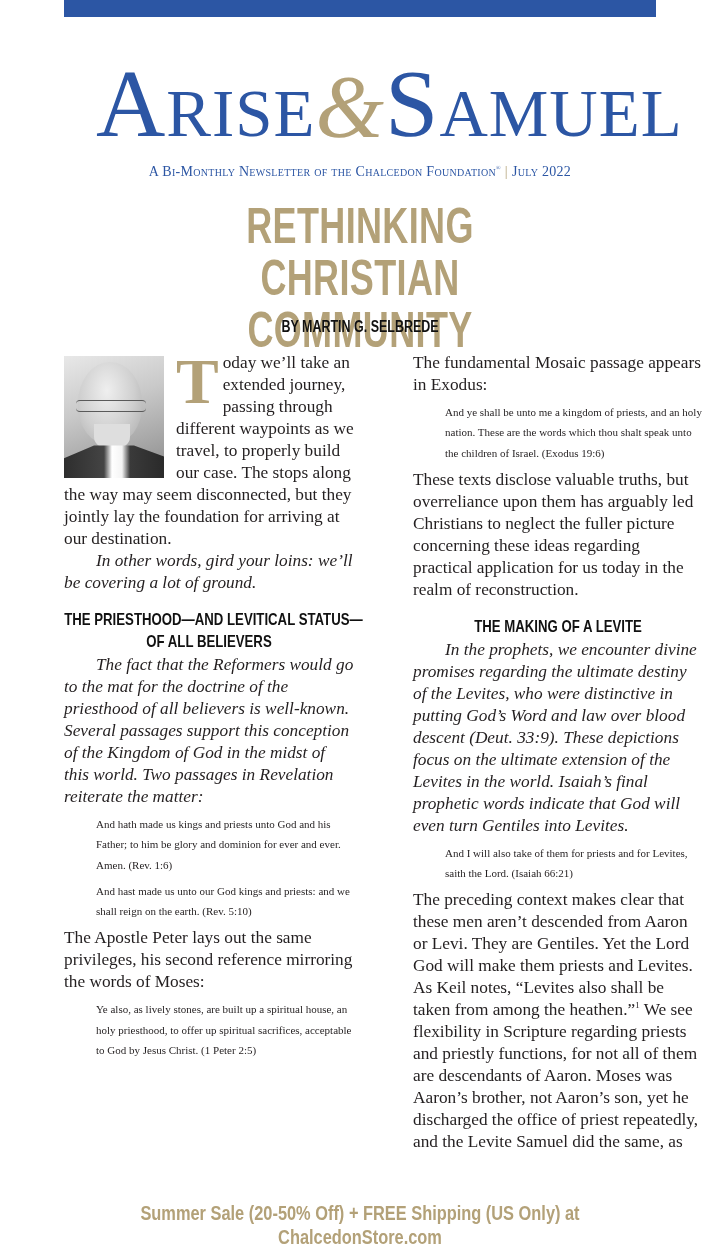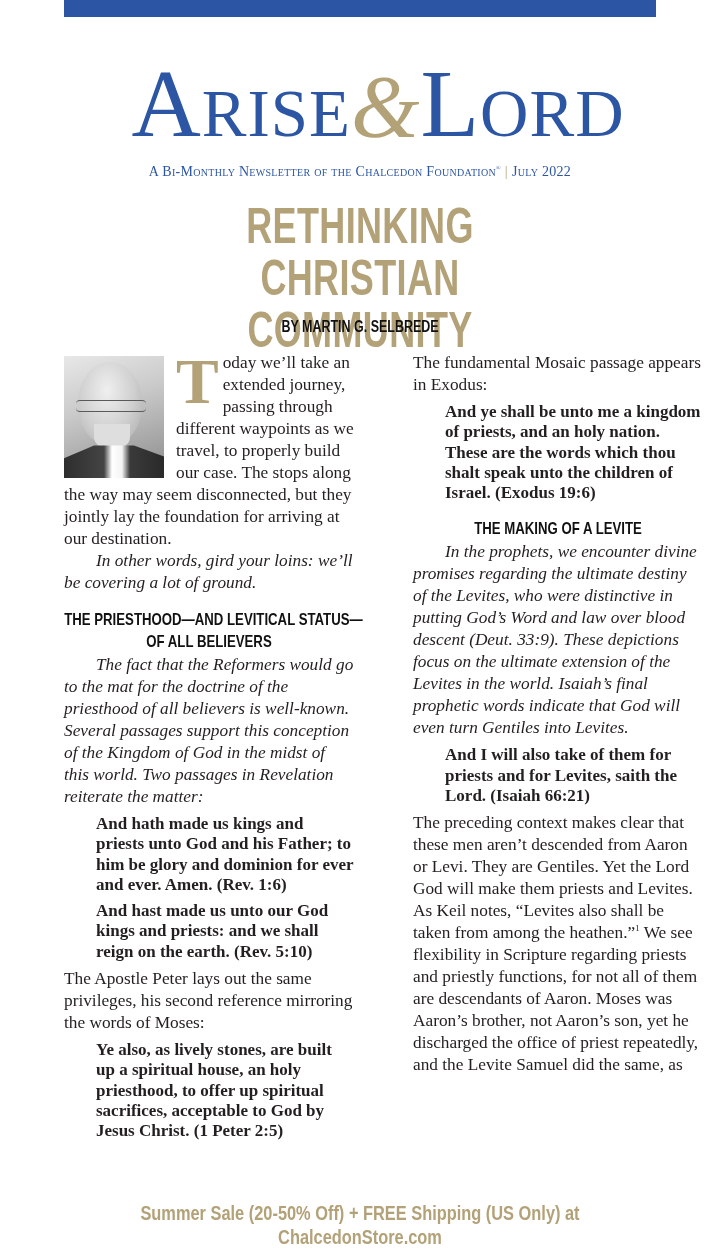--- a/index.html
+++ b/index.html
@@ -19,21 +19,21 @@
               font-size: 50px; line-height: 52px; transform: scaleX(0.72); transform-origin: center top;
               letter-spacing: 0.5px; }
   .byline { position: absolute; left: 60px; top: 318px; width: 600px; text-align: center;
             font-family: "Liberation Sans", sans-serif; font-weight: bold; font-size: 16px;
             color: #111; transform: scaleX(0.78); transform-origin: center top; }
   .col { position: absolute; top: 352px; width: 290px; font-size: 17.3px; line-height: 22px; }
   .col.left { left: 64px; }
   .col.right { left: 370px; margin-left: 43px; }
   .col p { margin: 0; text-align: left; }
   .indent { text-indent: 32px; font-style: italic; }
-  .quote { margin: 6px 0 6px 32px !important; font-size: 17px; line-height: 20.3px; font-weight: bold; }
+  .quote { margin: 6px 0 6px 32px !important; font-size: 11px; line-height: 20.3px; }
   .photo { float: left; width: 100px; height: 122px; margin: 4px 12px 0 0; position: relative; overflow: hidden;
            background: linear-gradient(160deg, #e8e8e8 0%, #c9c9c9 40%, #8a8a8a 100%); }
   .photo .head { position: absolute; left: 14px; top: 6px; width: 64px; height: 82px; border-radius: 50% 50% 46% 46%;
                  background: radial-gradient(ellipse at 45% 35%, #efefef 0%, #cfcfcf 55%, #a9a9a9 100%); }
   .photo .glasses { position: absolute; left: 12px; top: 44px; width: 70px; height: 10px;
                     border: 1.5px solid #5a5a5a; border-radius: 4px; border-left-width: 0; border-right-width: 0; }
   .photo .beard { position: absolute; left: 30px; top: 68px; width: 36px; height: 26px; border-radius: 0 0 50% 50%;
                   background: #dedede; }
   .photo .jacket { position: absolute; left: 0; bottom: 0; width: 100px; height: 36px;
                    background: linear-gradient(90deg, #2e2e2e 0%, #444 40%, #ffffff 48%, #f4f4f4 58%, #3a3a3a 66%, #2a2a2a 100%);
@@ -48,21 +48,21 @@
             font-family: "Liberation Sans", sans-serif; font-weight: bold; color: #b3a178;
             font-size: 21px; transform: scaleX(0.78); transform-origin: center top; }
   sup.fn { font-size: 9px; vertical-align: super; line-height: 0; }
 </style>
 </head>
 <body>
 
 <div class="topbar"></div>
 
 <div class="masthead">
-  <span style="font-variant: small-caps; margin-left: 36px;">Arise</span><span class="amp">&amp;</span><span style="font-variant: small-caps;">Lord</span>
+  <span style="font-variant: small-caps; margin-left: 36px;">Arise</span><span class="amp">&amp;</span><span style="font-variant: small-caps;">Samuel</span>
 </div>
 
 <div class="tagline">
   <span style="font-variant: small-caps;">A Bi-Monthly Newsletter of the Chalcedon Foundation</span><sup>®</sup><span class="sep">|</span><span style="font-variant: small-caps;">July 2022</span>
 </div>
 
 <div class="headline">
   <div>RETHINKING CHRISTIAN</div>
   <div>COMMUNITY</div>
 </div>
@@ -85,19 +85,20 @@
   <p class="indent">The fact that the Reformers would go to the mat for the doctrine of the priesthood of all believers is well-known. Several passages support this conception of the Kingdom of God in the midst of this world. Two passages in Revelation reiterate the matter:</p>
   <p class="quote">And hath made us kings and priests unto God and his Father; to him be glory and dominion for ever and ever. Amen. (Rev. 1:6)</p>
   <p class="quote">And hast made us unto our God kings and priests: and we shall reign on the earth. (Rev. 5:10)</p>
   <p>The Apostle Peter lays out the same privileges, his second reference mirroring the words of Moses:</p>
   <p class="quote">Ye also, as lively stones, are built up a spiritual house, an holy priesthood, to offer up spiritual sacrifices, acceptable to God by Jesus Christ. (1 Peter 2:5)</p>
 </div>
 
 <div class="col right">
   <p>The fundamental Mosaic passage appears in Exodus:</p>
   <p class="quote">And ye shall be unto me a kingdom of priests, and an holy nation. These are the words which thou shalt speak unto the children of Israel. (Exodus 19:6)</p>
+  <p>These texts disclose valuable truths, but overreliance upon them has arguably led Christians to neglect the fuller picture concerning these ideas regarding practical application for us today in the realm of reconstruction.</p>
   <p class="subhead">THE MAKING OF A LEVITE</p>
   <p class="indent">In the prophets, we encounter divine promises regarding the ultimate destiny of the Levites, who were distinctive in putting God’s Word and law over blood descent (Deut. 33:9). These depictions focus on the ultimate extension of the Levites in the world. Isaiah’s final prophetic words indicate that God will even turn Gentiles into Levites.</p>
   <p class="quote">And I will also take of them for priests and for Levites, saith the Lord. (Isaiah 66:21)</p>
   <p><span>The preceding context makes clear that these men aren’t descended from Aaron or Levi. They are Gentiles. Yet the Lord God will make them priests and Levites. As Keil notes, “Levites also shall be taken from among the heathen.”</span><sup class="fn">1</sup><span> We see flexibility in Scripture regarding priests and priestly functions, for not all of them are descendants of Aaron. Moses was Aaron’s brother, not Aaron’s son, yet he discharged the office of priest repeatedly, and the Levite Samuel did the same, as</span></p>
 </div>
 
 <div class="footer">Summer Sale (20-50% Off) + FREE Shipping (US Only) at ChalcedonStore.com</div>
 
 </body></html>

